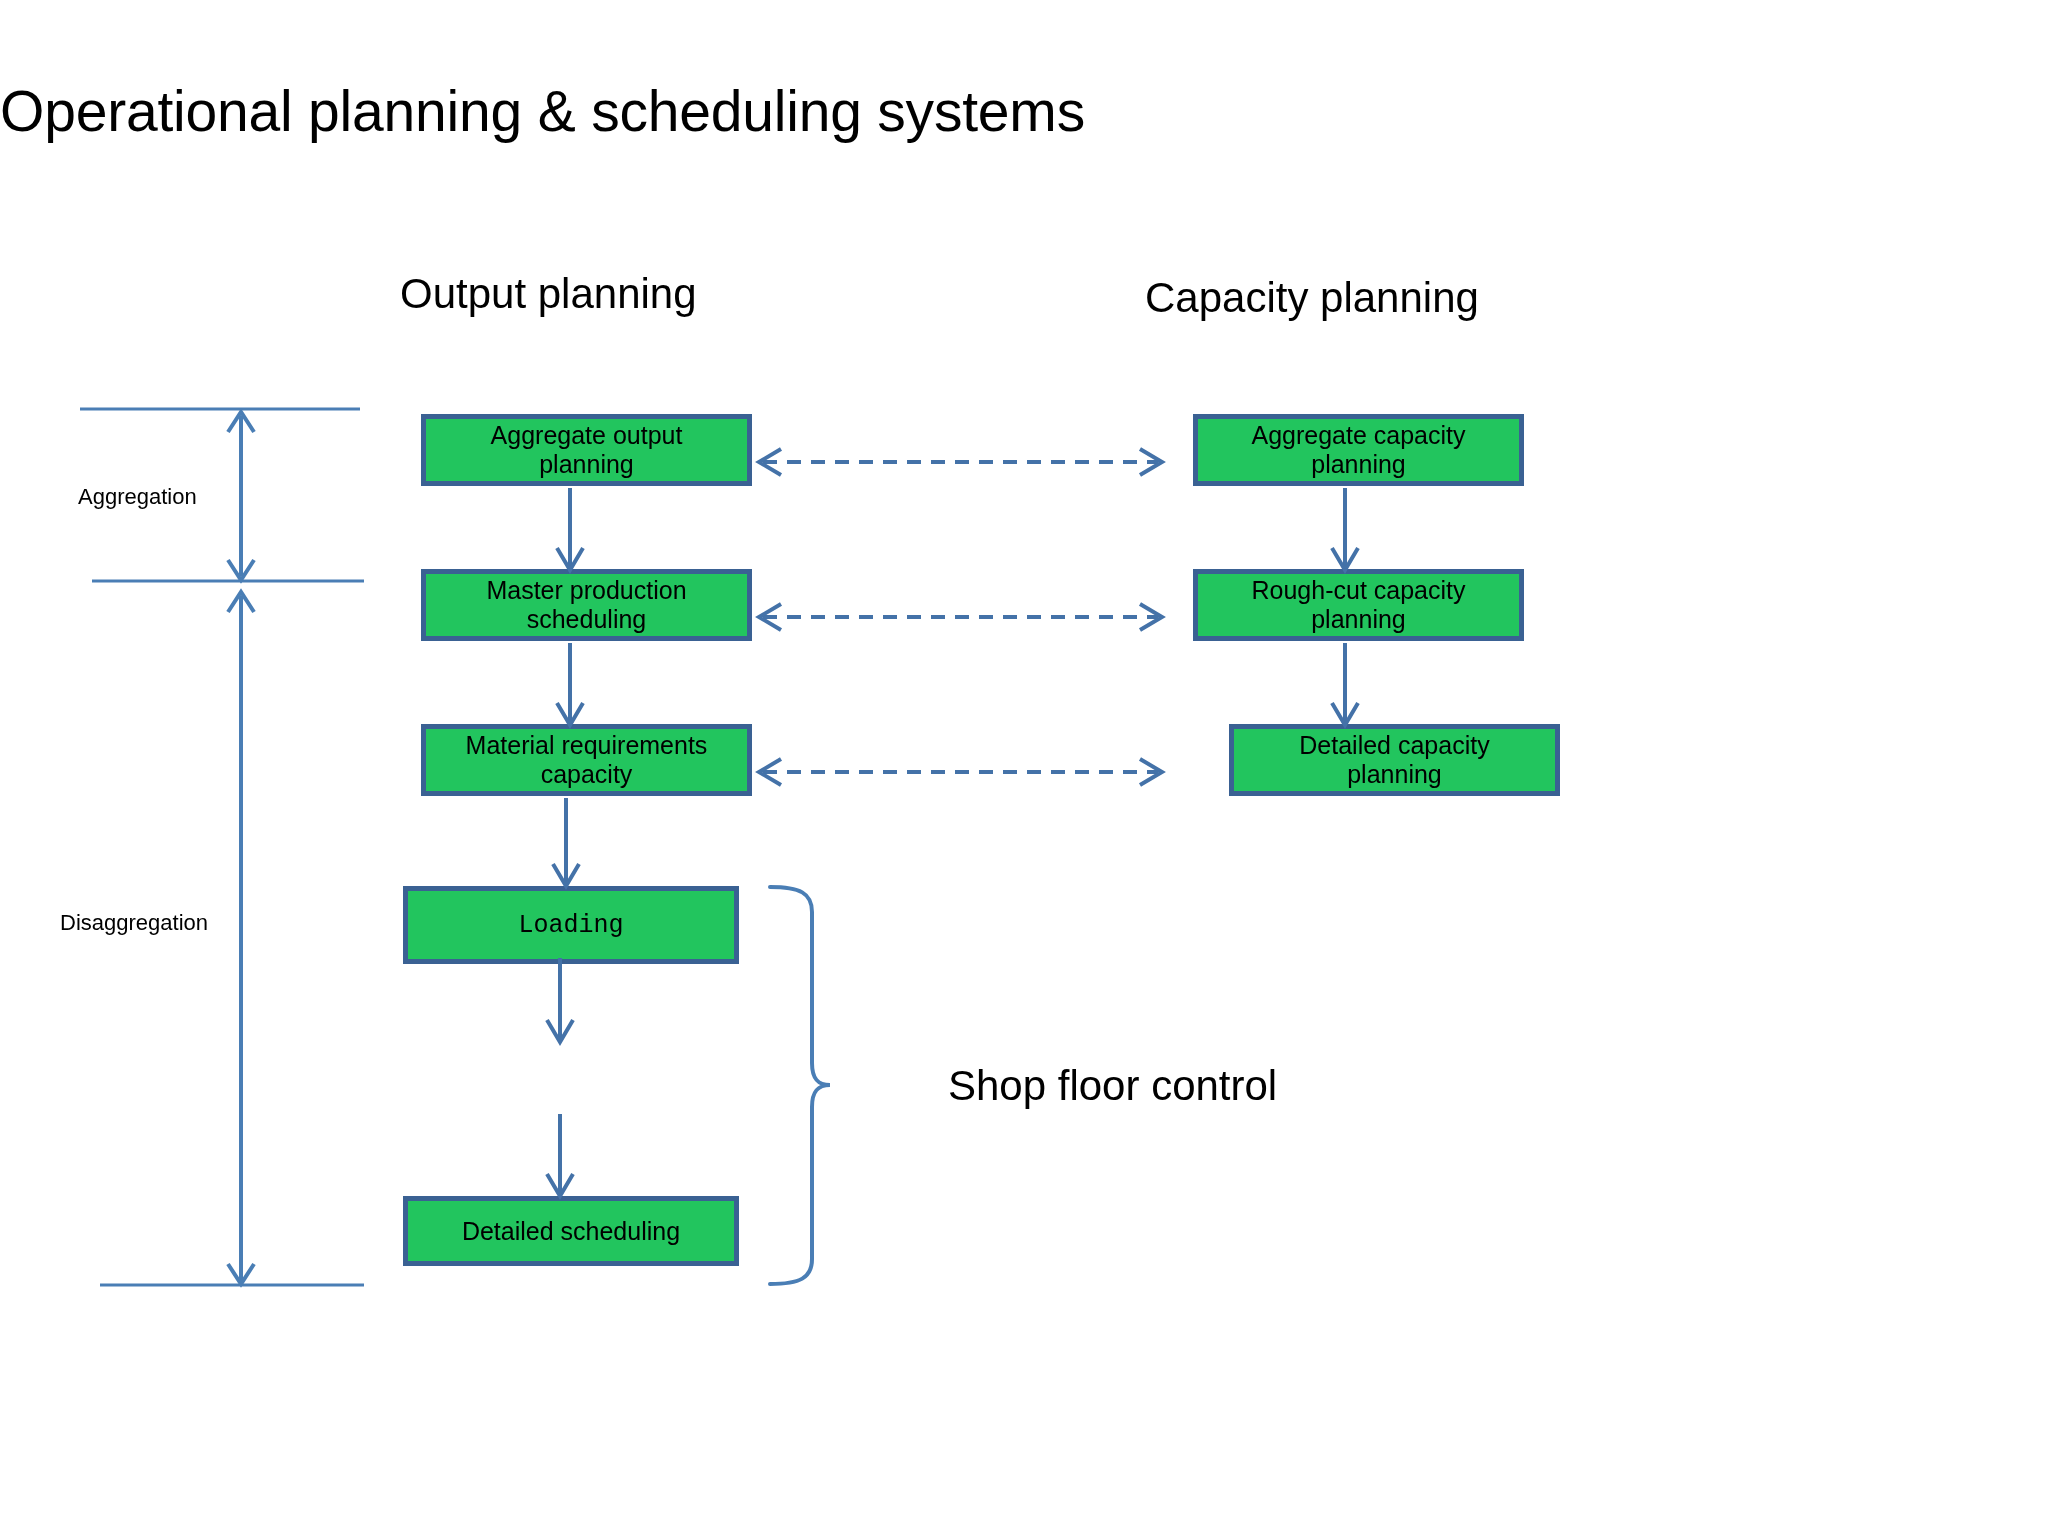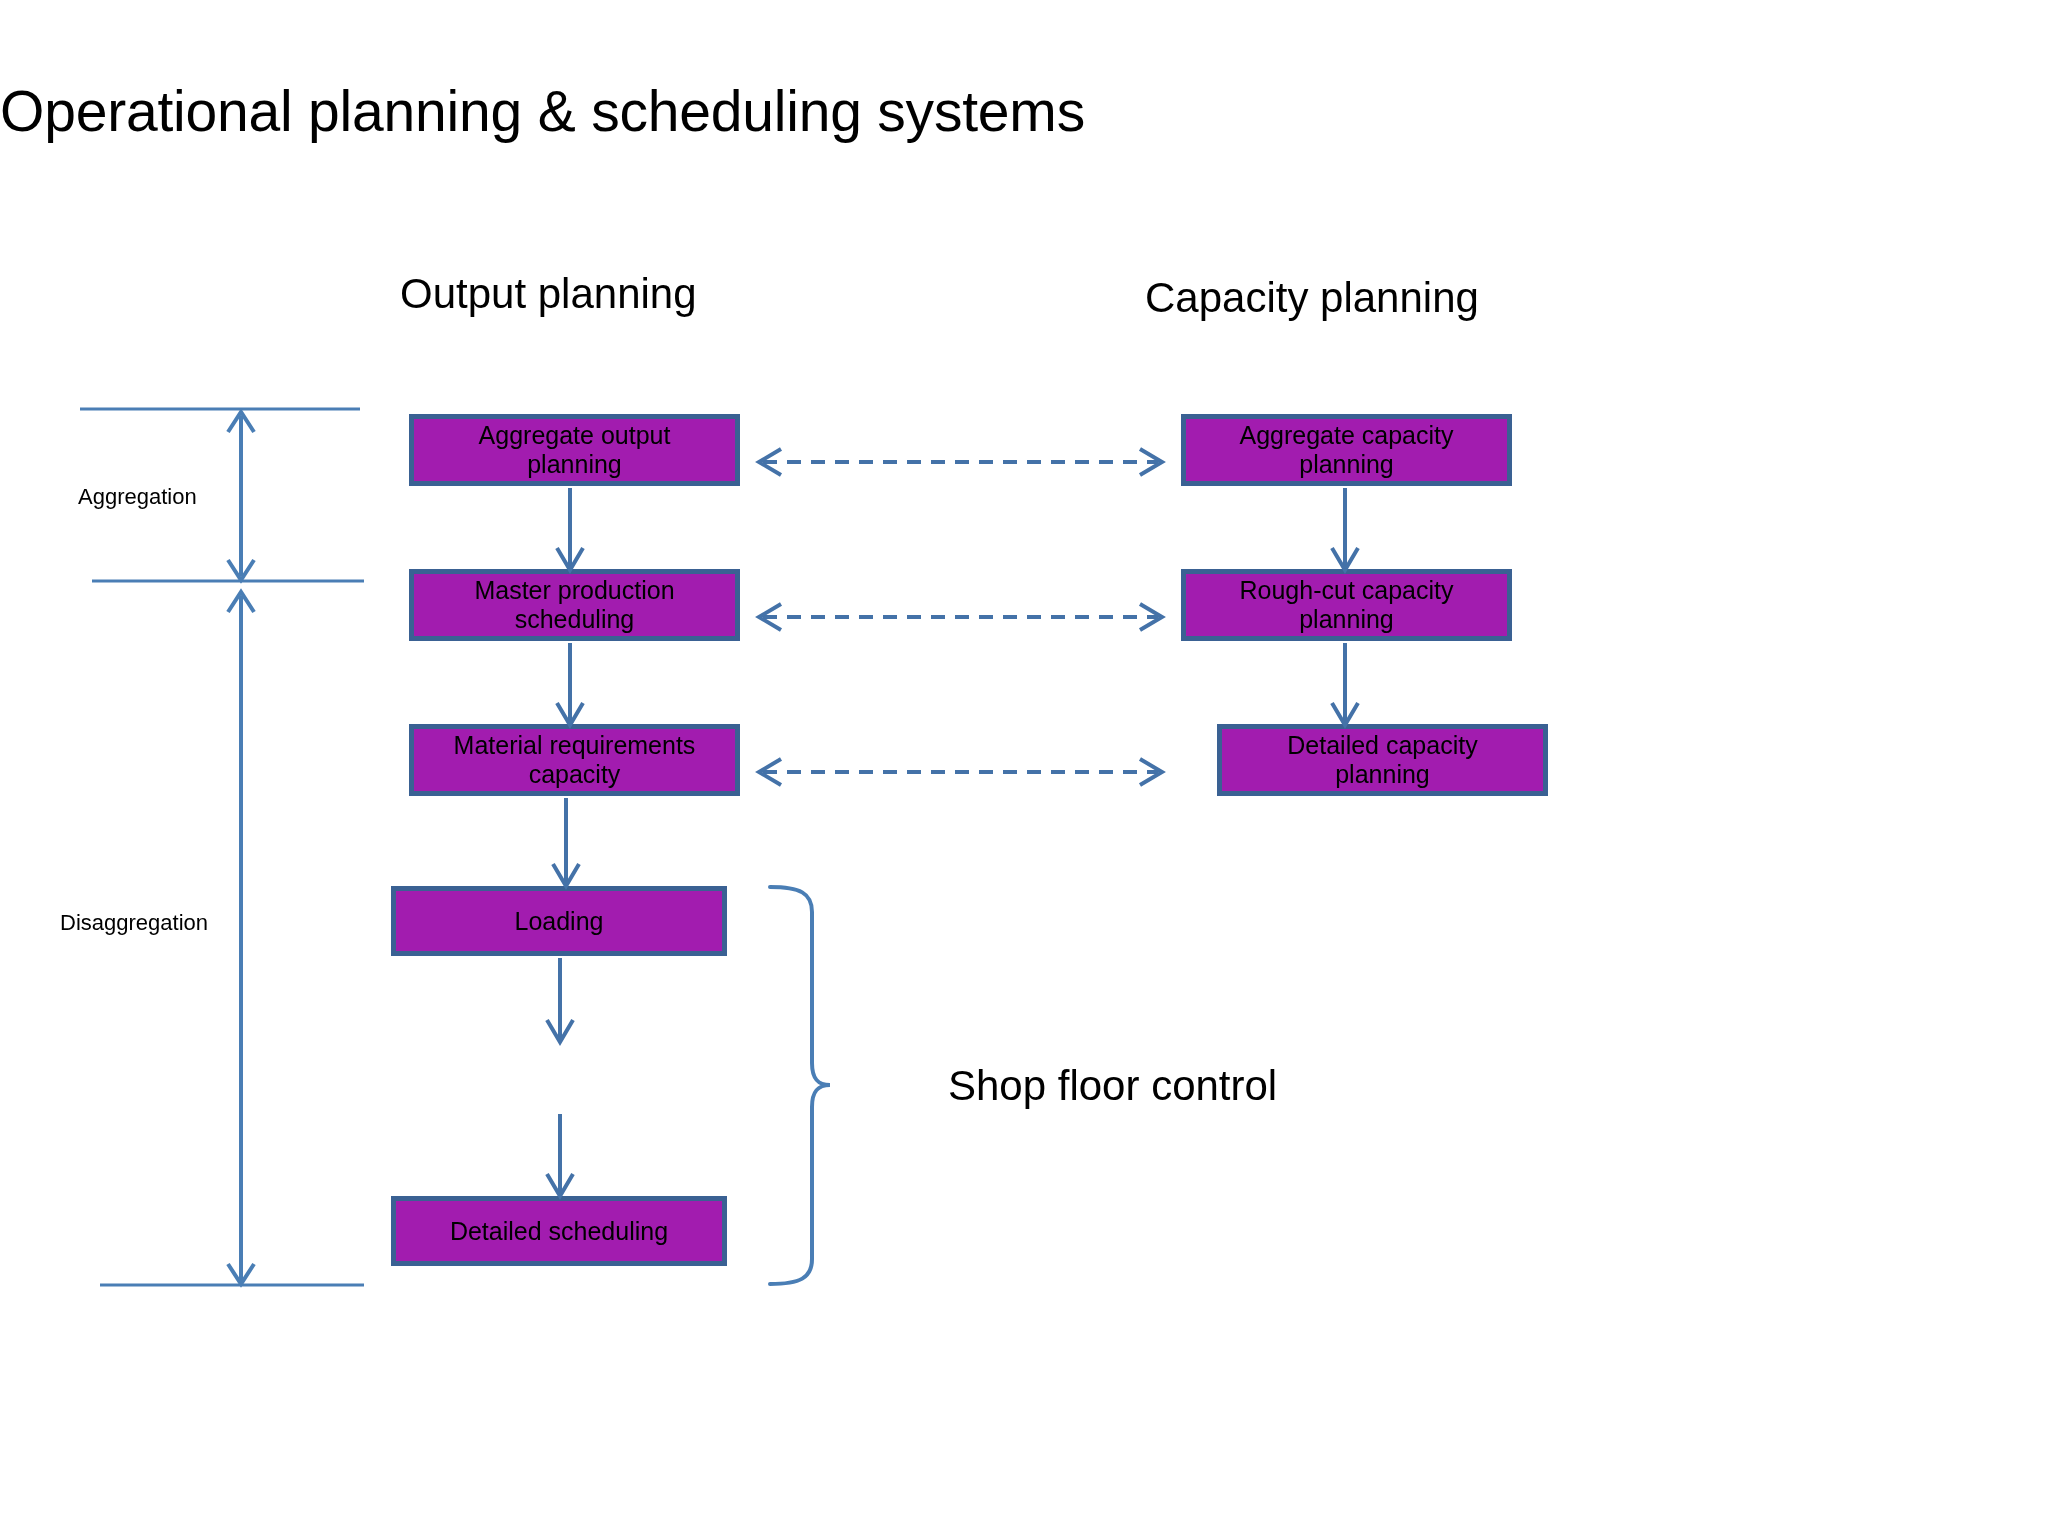--- a/index.html
+++ b/index.html
@@ -43,31 +43,32 @@
     color: #000000;
     white-space: pre;
   }
   .col-head.output   { left: 400px; top: 270px; }
   .col-head.capacity { left: 1145px; top: 274px; }
 
   
   .pbox {
     position: absolute;
     box-sizing: border-box;
-    background: #a21caf;
+    background: #22c55e;
     border: 5px solid #3A6193;
     display: flex;
     align-items: center;
     justify-content: center;
     text-align: center;
     line-height: 1.16;
     font-size: 25px;
     color: #000000;
     white-space: pre-line;
     padding: 0 6px;
+    margin-left: 12px;
   }
 
   
   .side-label {
     position: absolute;
     font-size: 22px;
     color: #000000;
     white-space: pre;
   }
 
@@ -103,21 +104,21 @@
 
   <div class="pbox" style="left:409px; top:414px; width:331px; height:72px;">Aggregate output
 planning</div>
 
   <div class="pbox" style="left:409px; top:569px; width:331px; height:72px;">Master production
 scheduling</div>
 
   <div class="pbox" style="left:409px; top:724px; width:331px; height:72px;">Material requirements
 capacity</div>
 
-  <div class="pbox" style="left:391px; top:886px; width:336px; height:70px;">Loading</div>
+  <div class="pbox" style="left:391px; top:886px; width:336px; height:78px;font-family:Liberation Mono, monospace;">Loading</div>
 
 
   <div class="pbox" style="left:391px; top:1196px; width:336px; height:70px;">Detailed scheduling</div>
 
   <div class="pbox" style="left:1181px; top:414px; width:331px; height:72px;">Aggregate  capacity
 planning</div>
 
   <div class="pbox" style="left:1181px; top:569px; width:331px; height:72px;">Rough-cut  capacity
 planning</div>
 

